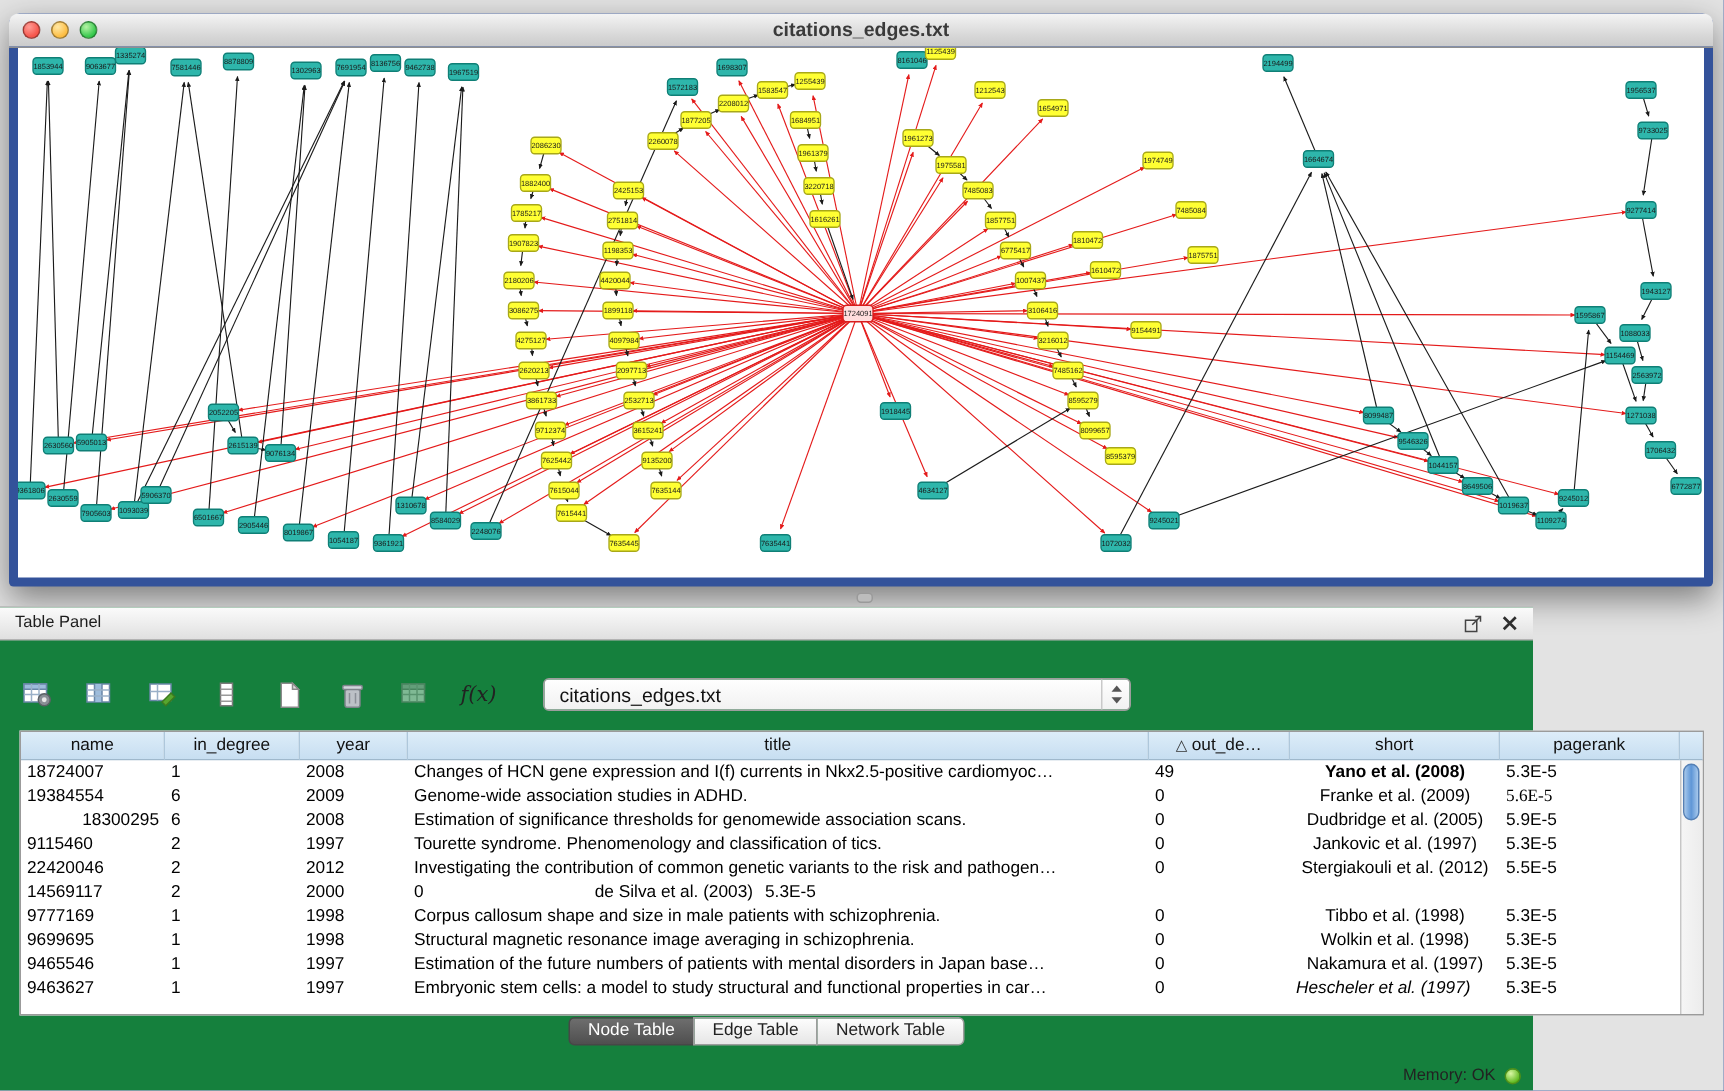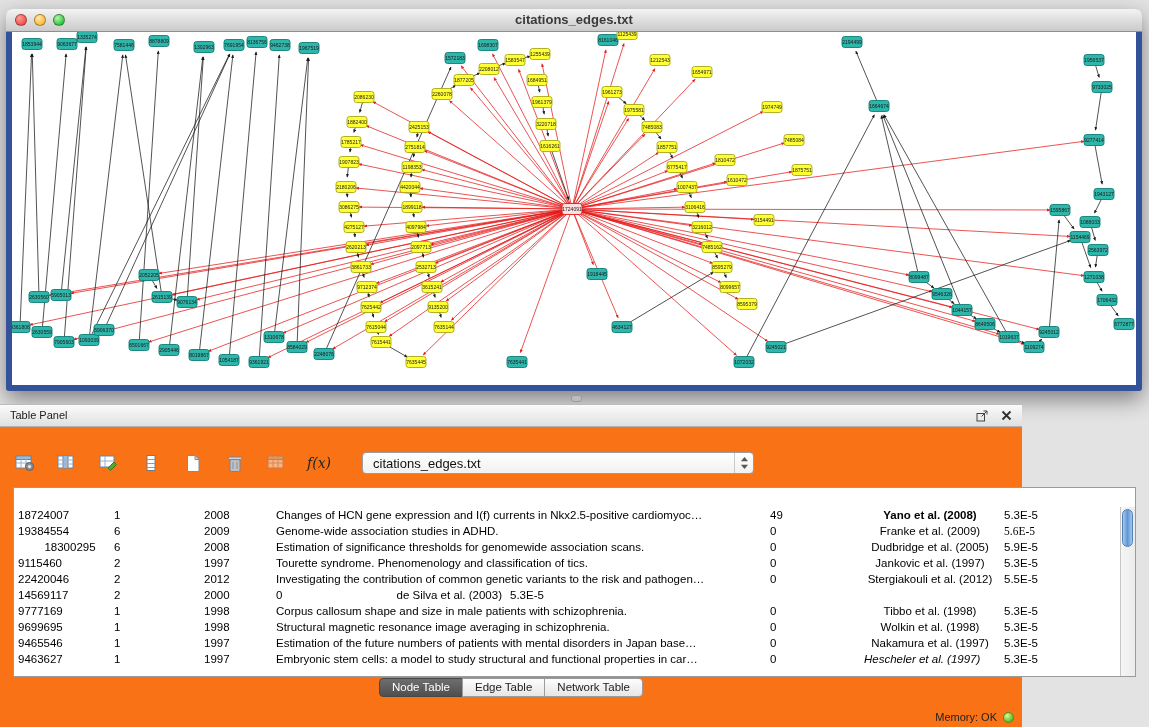--- a/index.html
+++ b/index.html
@@ -19,21 +19,21 @@
   .light.green{background:radial-gradient(circle at 35% 30%,#b6f3a5,#34c74b 70%);}
   .canvas{position:absolute;left:6px;top:23px;right:6px;bottom:6px;background:#ffffff;overflow:hidden;}
   .canvas svg{display:block;}
 
   
   .splitter{position:absolute;left:0;top:391px;width:1149px;height:13px;}
   .splitter .grip{position:absolute;left:50%;top:4px;width:9px;height:5px;margin-left:-4px;border-radius:3px;
     background:#bdbdbd;border:1px solid #9a9a9a;}
 
   
-  .table-panel{position:absolute;left:0;top:404px;width:1022px;height:323px;background:#f97316;border-top:1px solid #bcbcbc;}
+  .table-panel{position:absolute;left:0;top:404px;width:1022px;height:323px;background:#15803d;border-top:1px solid #bcbcbc;}
   .panel-header{height:21px;background:linear-gradient(#fbfbfb,#e0e0e0);border-bottom:1px solid #b3b3b3;
     font-size:11px;color:#1c1c1c;line-height:21px;padding:0 10px;position:relative;}
   .panel-header-icons{position:absolute;right:10px;top:0;height:21px;display:flex;align-items:center;gap:12px;}
 
   .toolbar{position:absolute;left:12px;top:44px;height:28px;display:flex;align-items:center;gap:16px;}
   .icon-btn{width:26px;height:24px;display:flex;align-items:center;justify-content:center;}
   .fx{font-family:"DejaVu Serif",serif;font-style:italic;font-size:14px;color:#222;}
   .combo{margin-left:14px;width:392px;height:22px;box-sizing:border-box;border:1px solid #9d9d9d;border-radius:4px;
     background:linear-gradient(#ffffff,#f1f1f1);display:flex;align-items:center;position:relative;}
   .combo .combo-label{font-size:13px;color:#111;padding-left:10px;flex:1;white-space:nowrap;overflow:hidden;}
@@ -801,41 +801,51 @@
         <span class="combo-arrows">
           <svg width="9" height="14">
             <path d="M4.5 1 L8 5.2 H1 z" fill="#555"></path>
             <path d="M4.5 13 L1 8.8 H8 z" fill="#555"></path>
           </svg>
         </span>
       </div>
     </div>
 
     <div class="tablebox">
+      <div class="thead" id="thead">
+          <div class="th" style="width: 96px;"><span>name</span></div>
+          <div class="th" style="width: 90px;"><span>in_degree</span></div>
+          <div class="th" style="width: 72px;"><span>year</span></div>
+          <div class="th" style="width: 494px;"><span>title</span></div>
+          <div class="th" style="width: 94px;"><span class="sort">△</span><span>out_de…</span></div>
+          <div class="th" style="width: 140px;"><span>short</span></div>
+          <div class="th" style="width: 120px;"><span>pagerank</span></div>
+          <div class="th-corner"></div>
+        </div>
       <div class="tbody" id="tbody">
           <div class="tr">
             <div class="td" style="width: 96px; text-align: left;">18724007</div>
             <div class="td" style="width: 90px; text-align: left;">1</div>
             <div class="td" style="width: 72px; text-align: left;">2008</div>
             <div class="td" style="width: 494px; text-align: left;">Changes of HCN gene expression and I(f) currents in Nkx2.5-positive cardiomyoc…</div>
             <div class="td" style="width: 94px; text-align: left;">49</div>
             <div class="td" style="width: 140px; text-align: center; font-weight: bold;">Yano et al. (2008)</div>
             <div class="td" style="width: 120px; text-align: left;">5.3E-5</div>
           </div>
           <div class="tr">
             <div class="td" style="width: 96px; text-align: left;">19384554</div>
             <div class="td" style="width: 90px; text-align: left;">6</div>
             <div class="td" style="width: 72px; text-align: left;">2009</div>
             <div class="td" style="width: 494px; text-align: left;">Genome-wide association studies in ADHD.</div>
             <div class="td" style="width: 94px; text-align: left;">0</div>
             <div class="td" style="width: 140px; text-align: center;">Franke et al. (2009)</div>
             <div class="td" style="width: 120px; text-align: left; font-family: Liberation Serif, serif;">5.6E-5</div>
           </div>
           <div class="tr">
-            <div class="td" style="width: 96px; text-align: center; padding-left: 20px;">18300295</div>
+            <div class="td" style="width: 96px; text-align: right; padding-left: 20px;">18300295</div>
             <div class="td" style="width: 90px; text-align: left;">6</div>
             <div class="td" style="width: 72px; text-align: left;">2008</div>
             <div class="td" style="width: 494px; text-align: left;">Estimation of significance thresholds for genomewide association scans.</div>
             <div class="td" style="width: 94px; text-align: left;">0</div>
             <div class="td" style="width: 140px; text-align: center;">Dudbridge et al. (2005)</div>
             <div class="td" style="width: 120px; text-align: left;">5.9E-5</div>
           </div>
           <div class="tr">
             <div class="td" style="width: 96px; text-align: left;">9115460</div>
             <div class="td" style="width: 90px; text-align: left;">2</div>

